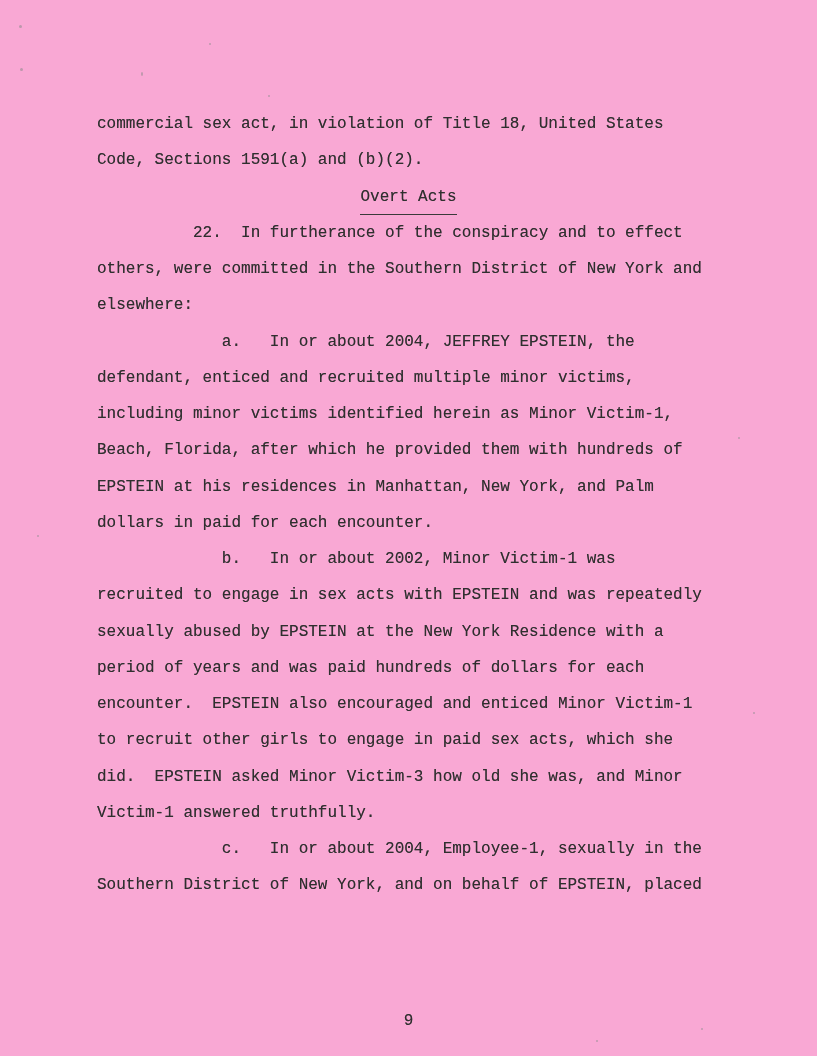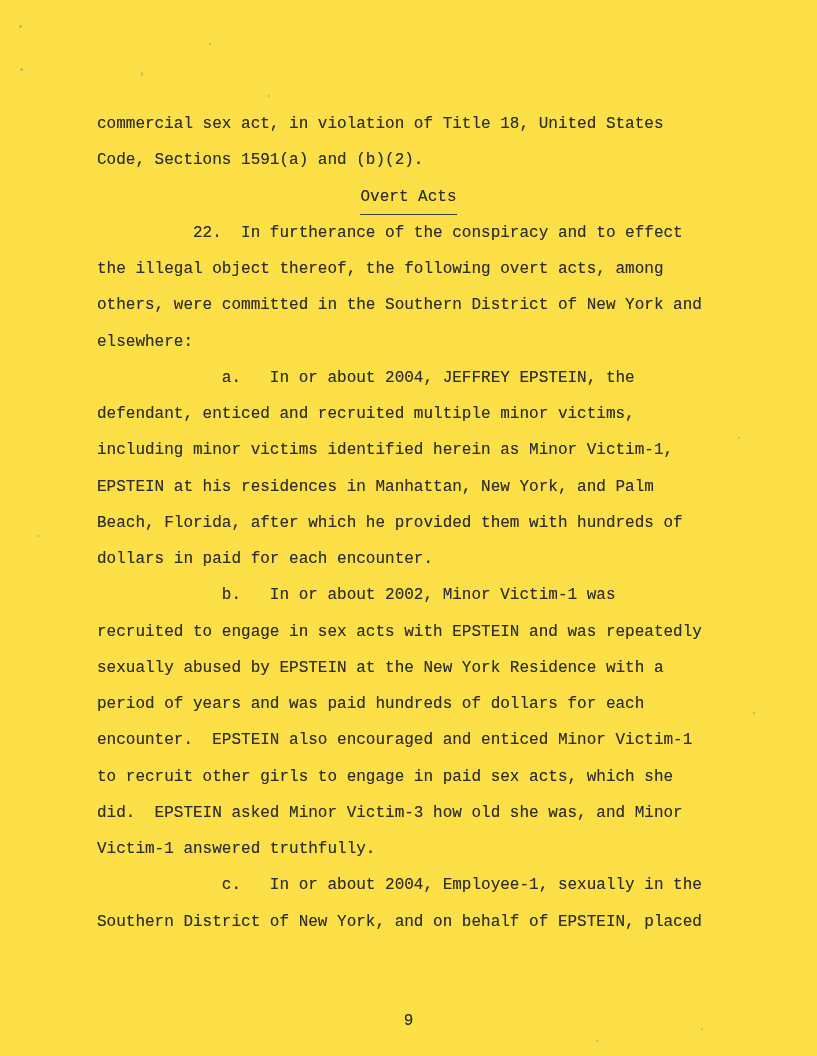--- a/index.html
+++ b/index.html
@@ -4,21 +4,21 @@
 <style>
   html, body {
     margin: 0;
     padding: 0;
     background: #ffffff;
   }
   .page {
     position: relative;
     width: 817px;
     height: 1056px;
-    background: #fde047;
+    background: #f9a8d4;
     overflow: hidden;
     font-family: "Liberation Mono", "DejaVu Sans Mono", monospace;
     color: #2f2f2f;
   }
   .text-block {
     position: absolute;
     left: 97px;
     top: 106px;
     width: 720px;
   }
@@ -59,28 +59,27 @@
 </style>
 </head>
 <body>
 
 <div class="page">
   <div class="text-block">
       <div class="line">commercial sex act, in violation of Title 18, United States</div>
       <div class="line">Code, Sections 1591(a) and (b)(2).</div>
       <div class="line center"><span class="underline">Overt Acts</span></div>
       <div class="line">          22.  In furtherance of the conspiracy and to effect</div>
-      <div class="line">the illegal object thereof, the following overt acts, among</div>
       <div class="line">others, were committed in the Southern District of New York and</div>
       <div class="line">elsewhere:</div>
       <div class="line">             a.   In or about 2004, JEFFREY EPSTEIN, the</div>
       <div class="line">defendant, enticed and recruited multiple minor victims,</div>
       <div class="line">including minor victims identified herein as Minor Victim-1,</div>
+      <div class="line">Beach, Florida, after which he provided them with hundreds of</div>
       <div class="line">EPSTEIN at his residences in Manhattan, New York, and Palm</div>
-      <div class="line">Beach, Florida, after which he provided them with hundreds of</div>
       <div class="line">dollars in paid for each encounter.</div>
       <div class="line">             b.   In or about 2002, Minor Victim-1 was</div>
       <div class="line">recruited to engage in sex acts with EPSTEIN and was repeatedly</div>
       <div class="line">sexually abused by EPSTEIN at the New York Residence with a</div>
       <div class="line">period of years and was paid hundreds of dollars for each</div>
       <div class="line">encounter.  EPSTEIN also encouraged and enticed Minor Victim-1</div>
       <div class="line">to recruit other girls to engage in paid sex acts, which she</div>
       <div class="line">did.  EPSTEIN asked Minor Victim-3 how old she was, and Minor</div>
       <div class="line">Victim-1 answered truthfully.</div>
       <div class="line">             c.   In or about 2004, Employee-1, sexually in the</div>

